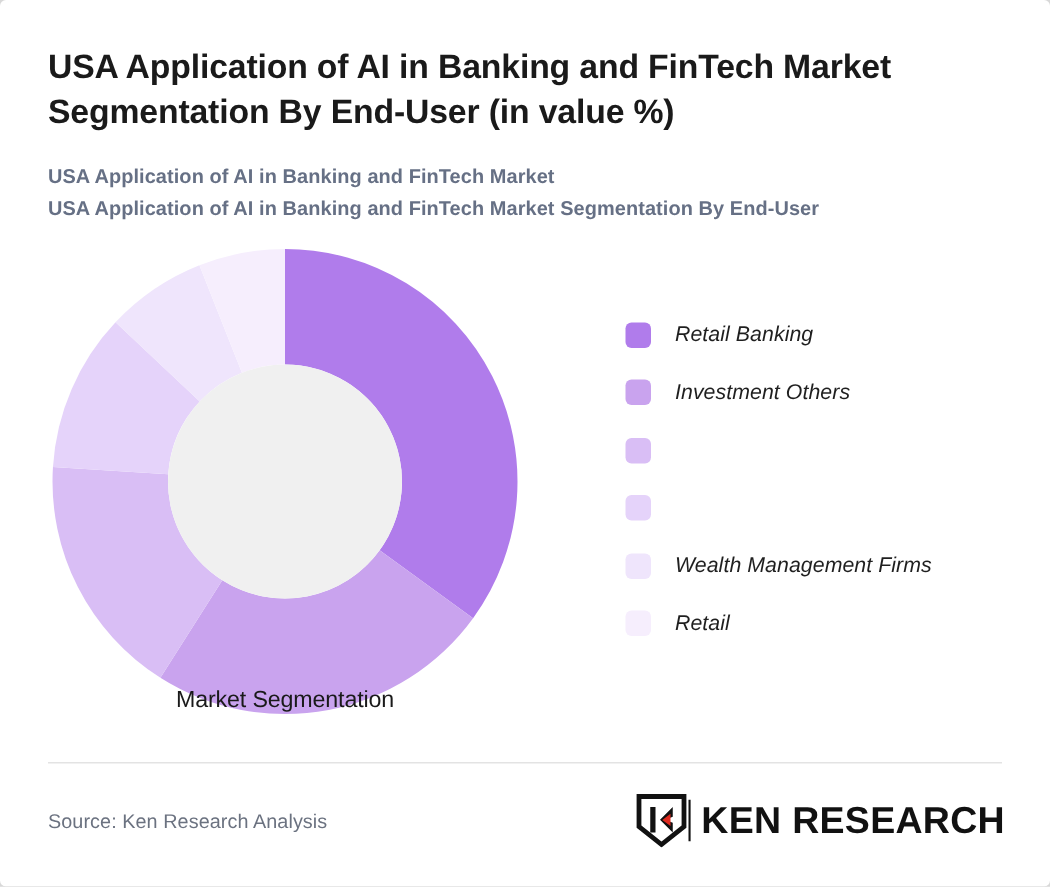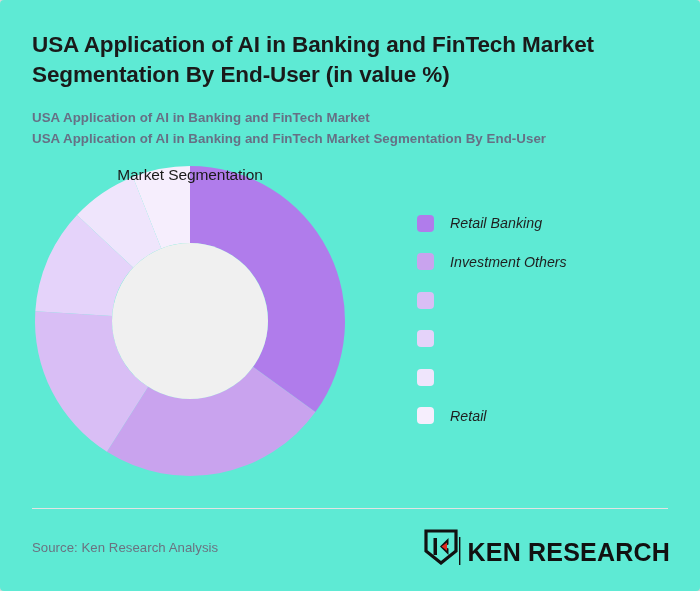--- a/index.html
+++ b/index.html
@@ -7,21 +7,21 @@
     padding: 0;
     background: #d8d8d8;
   }
   body {
     font-family: "Liberation Sans", sans-serif;
   }
   .card {
     position: relative;
     width: 700px;
     height: 591px;
-    background: #5eead4;
+    background: #ffffff;
     box-sizing: border-box;
     overflow: hidden;
     border-radius: 4px;
   }
   .inner {
     position: absolute;
     left: 0; top: 0;
     width: 700px;
     height: 591px;
     box-sizing: border-box;
@@ -64,21 +64,21 @@
     height: 310px;
     overflow: visible;
   }
   .center-label {
     position: absolute;
     left: 0;
     top: 0;
     width: 310px;
     height: 310px;
     display: flex;
-    align-items: flex-start;
+    align-items: flex-end;
     justify-content: center;
     pointer-events: none;
   }
   .center-label span {
     font-size: 15.5px;
     color: #1a1a1a;
     letter-spacing: -0.1px;
   }
   .legend {
     position: absolute;
@@ -124,21 +124,21 @@
     justify-content: space-between;
     gap: 18px;
   }
   .source-text {
     font-size: 13.2px;
     color: #6b7280;
     letter-spacing: 0.05px;
   }
   .brand {
     display: flex;
-    align-items: flex-end;
+    align-items: center;
   }
   .brand-mark {
     display: block;
   }
   .brand-name {
     margin-left: 7px;
     font-size: 25px;
     font-weight: bold;
     color: #111111;
     letter-spacing: 0.2px;
@@ -189,20 +189,21 @@
             <span class="legend-label">Investment Others</span>
           </div>
           <div class="legend-item">
             <span class="legend-swatch" style="background: rgb(217, 190, 245);"></span>
           </div>
           <div class="legend-item">
             <span class="legend-swatch" style="background: rgb(229, 211, 250);"></span>
           </div>
           <div class="legend-item">
             <span class="legend-swatch" style="background: rgb(239, 229, 252);"></span>
+            <span class="legend-label">Wealth Management Firms</span>
           </div>
           <div class="legend-item">
             <span class="legend-swatch" style="background: rgb(246, 238, 253);"></span>
             <span class="legend-label">Retail</span>
           </div>
         </div>
 
     </div>
   </div>
 

